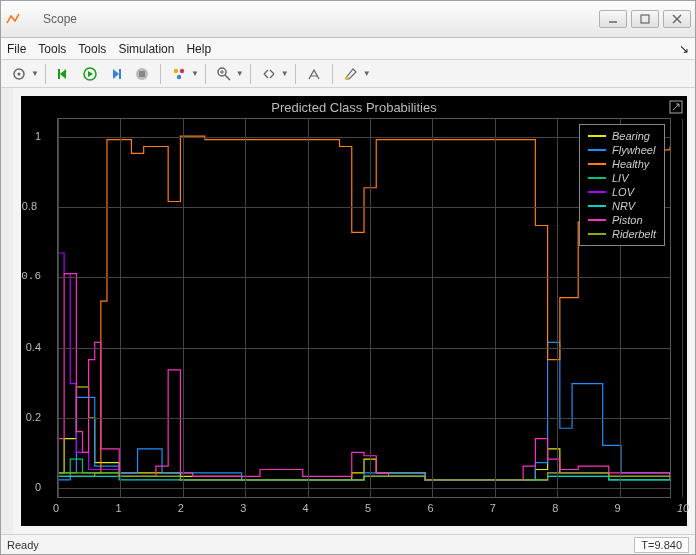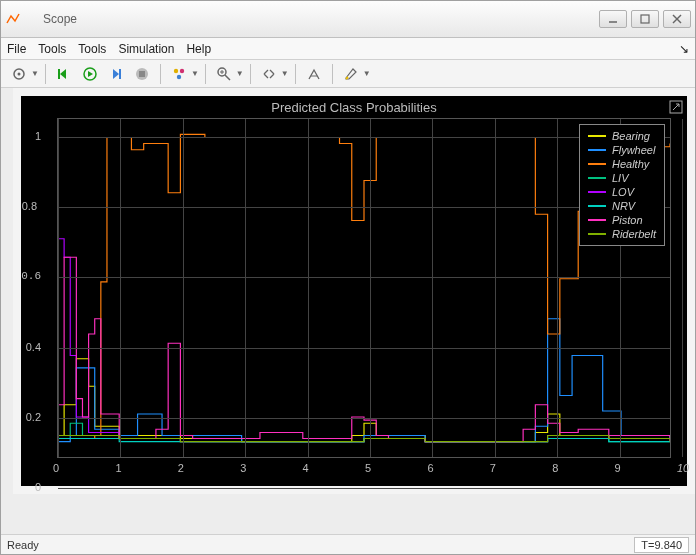--- a/index.html
+++ b/index.html
@@ -23,21 +23,21 @@
 .chart-title { position: absolute; top: 4px; width: 100%; text-align: center; color: #bbb; font-size: 13px; }
 .plot-box { position: absolute; left: 36px; top: 22px; right: 16px; bottom: 28px; border: 1px solid #555; }
 .grid-v, .grid-h { position: absolute; background: #444; }
 .grid-v { width: 1px; height: 100%; top: 0; }
 .grid-h { height: 1px; width: 100%; left: 0; }
 .tick { position: absolute; color: #bbb; font-size: 11px; }
 .legend { position: absolute; top: 28px; right: 22px; background: #000; border: 1px solid #888; padding: 4px 8px; }
 .legend-row { display: flex; align-items: center; gap: 6px; color: #ccc; font-size: 11px; line-height: 14px; font-style: italic; }
 .legend-swatch { width: 18px; height: 2px; }
 .restore-icon { position: absolute; top: 4px; right: 4px; cursor: pointer; }
-.statusbar { height: 20px; background: #f4f4f4; border-top: 1px solid #d0d0d0; display: flex; align-items: center; padding: 0 6px; justify-content: space-between; color: #333; font-size: 11px; margin-top: 40px; }
+.statusbar { height: 20px; background: #f4f4f4; border-top: 1px solid #d0d0d0; display: flex; align-items: center; padding: 0 6px; justify-content: space-between; color: #333; font-size: 11px; }
 .status-time { border: 1px solid #c0c0c0; background: #fff; padding: 1px 6px; }
 svg.chart-lines { position: absolute; left: 0; top: 0; width: 100%; height: 100%; }
 </style>
 </head>
 <body>
 
 <div class="window">
   <div class="titlebar">
     <span class="titlebar-icon">
       <svg viewBox="0 0 16 16">

